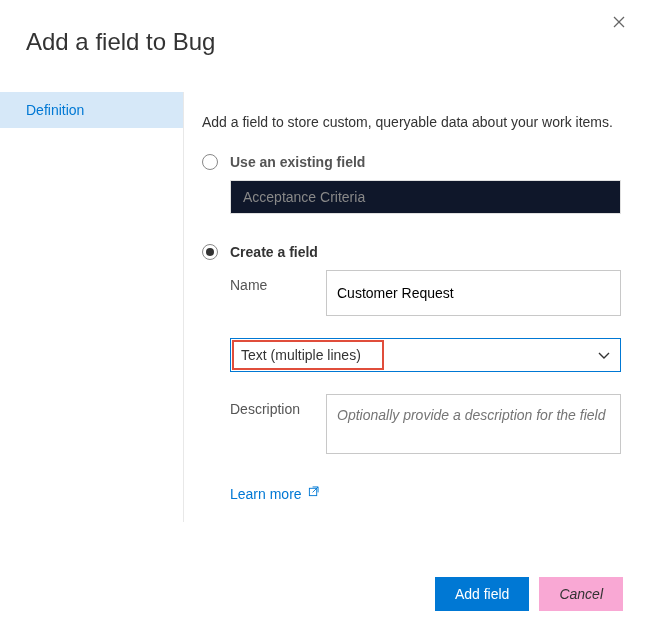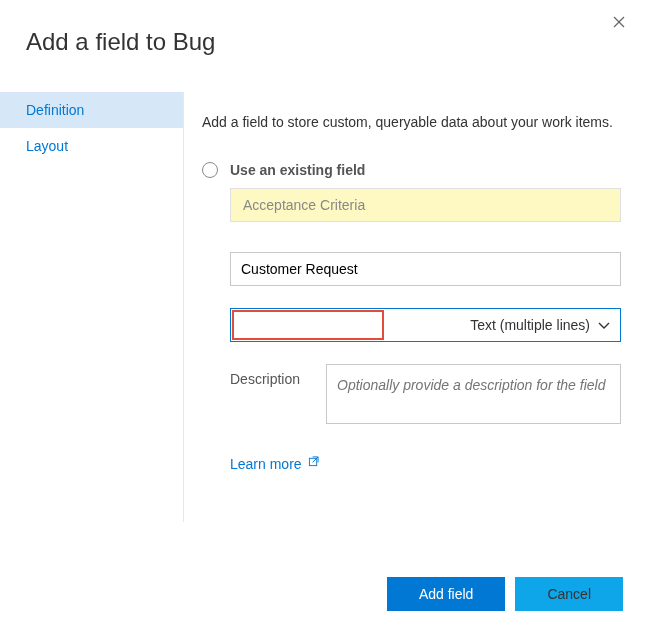--- a/index.html
+++ b/index.html
@@ -56,21 +56,21 @@
   .sidebar-item.active {
     background: #d6e8f8;
     color: #0078d4;
   }
   .content {
     flex: 1;
     padding: 22px 24px 0 18px;
   }
   .intro {
     color: #333;
-    margin-bottom: 32px;
+    margin-bottom: 24px;
     font-size: 14px;
   }
   .radio-row {
     display: flex;
     align-items: center;
     margin-bottom: 10px;
   }
   .radio {
     width: 16px;
     height: 16px;
@@ -93,21 +93,21 @@
     font-weight: 600;
     color: #555;
   }
   .radio-label.active {
     color: #333;
   }
   .indented {
     margin-left: 28px;
   }
   .disabled-input {
-    background: #fef9c3;
+    background: #0f172a;
     border: 1px solid #e0e0e0;
     height: 34px;
     padding: 0 12px;
     display: flex;
     align-items: center;
     color: #888;
     width: 100%;
     margin-bottom: 30px;
   }
   .form-row {
@@ -117,21 +117,21 @@
   }
   .form-label {
     width: 96px;
     flex-shrink: 0;
     color: #555;
     padding-top: 7px;
     font-size: 14px;
   }
   .text-input {
     flex: 1;
-    height: 34px;
+    height: 46px;
     border: 1px solid #c8c8c8;
     padding: 0 10px;
     font-size: 14px;
     font-family: inherit;
   }
   .select-wrapper {
     flex: 1;
     position: relative;
   }
   .select-input {
@@ -139,21 +139,20 @@
     height: 34px;
     border: 1px solid #0078d4;
     padding: 0 30px 0 10px;
     font-size: 14px;
     font-family: inherit;
     display: flex;
     align-items: center;
     cursor: pointer;
     position: relative;
     background: #fff;
-    justify-content: flex-end;
   }
   .highlight-box {
     position: absolute;
     top: 1px;
     left: 1px;
     height: 30px;
     width: 152px;
     border: 2px solid #e04d3b;
     pointer-events: none;
   }
@@ -187,34 +186,35 @@
   }
   .footer {
     position: absolute;
     bottom: 20px;
     right: 22px;
     display: flex;
     gap: 10px;
   }
   .btn {
     height: 34px;
-    padding: 0 32px;
+    padding: 0 20px;
     font-size: 14px;
     border: none;
     cursor: pointer;
     font-family: inherit;
     margin-top: 8px;
   }
   .btn-primary {
     background: #0078d4;
     color: #fff;
   }
   .btn-secondary {
-    background: #0ea5e9;
-    color: #333;
+    background: #f9a8d4;
+    color: #333;
+    font-style: italic;
   }
 </style>
 </head>
 <body>
 
 <div class="dialog">
 
   <div class="close-btn">
     <svg width="12" height="12" viewBox="0 0 12 12">
       <line x1="1" y1="1" x2="11" y2="11" stroke="#666" stroke-width="1.2"></line>
@@ -223,43 +223,45 @@
   </div>
 
   <h1 class="title">Add a field to Bug</h1>
 
   <div class="body">
 
     <div class="sidebar">
       <div class="sidebar-item active">
         <span>Definition</span>
       </div>
-      <div class="sidebar-item">
-        <span>Layout</span>
-      </div>
     </div>
 
     <div class="content">
 
       <p class="intro">Add a field to store custom, queryable data about your work items.</p>
 
       <div class="radio-row">
         <span class="radio"></span>
         <span class="radio-label">Use an existing field</span>
       </div>
       <div class="indented">
         <div class="disabled-input">
           <span>Acceptance Criteria</span>
         </div>
       </div>
 
+      <div class="radio-row">
+        <span class="radio checked"></span>
+        <span class="radio-label active">Create a field</span>
+      </div>
 
       <div class="indented">
 
         <div class="form-row">
+          <div class="form-label">Name</div>
           <input class="text-input" value="Customer Request" style="">
         </div>
 
         <div class="form-row">
           <div class="select-wrapper">
             <div class="select-input">
               <span>Text (multiple lines)</span>
               <span class="chevron">
                 <svg width="12" height="8" viewBox="0 0 12 8">
                   <polyline points="1,1 6,6 11,1" fill="none" stroke="#333" stroke-width="1.4"></polyline>

